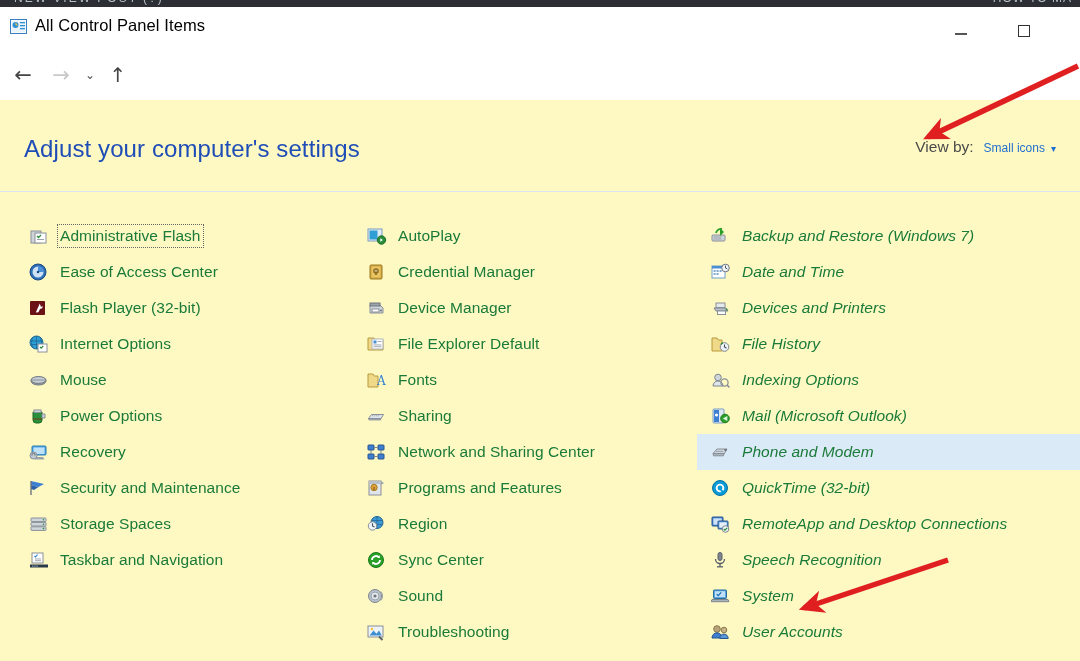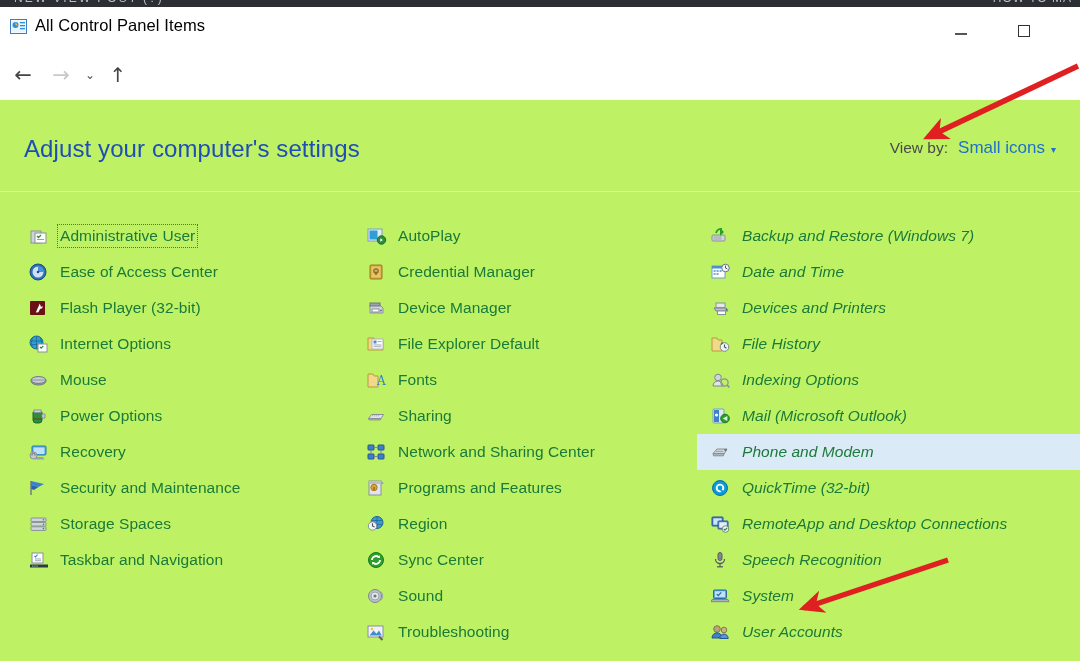--- a/index.html
+++ b/index.html
@@ -97,32 +97,32 @@
   }
   #search-icon { margin-left:20px; flex:none; }
   #search-input {
     border:none; outline:none; background:transparent;
     font-family:"Liberation Sans", sans-serif;
     font-size:15.5px; color:#6f6f6f; margin-left:12px; width:190px;
   }
   #search-input::placeholder { color:#6f6f6f; opacity:1; }
 
   
-  #content { position:absolute; top:100px; left:0; width:1080px; height:561px; background:#bef264; }
+  #content { position:absolute; top:100px; left:0; width:1080px; height:561px; background:#fef9c3; }
   #page-title {
     position:absolute; left:24px; top:35px;
     font-size:24px; color:#1f4db7; letter-spacing:.1px; font-weight:400;
   }
   #viewby-wrap {
     position:absolute; right:24px; top:38px;
     display:flex; align-items:baseline;
   }
   #viewby-label { font-size:15.5px; color:#4a4a4a; }
   #viewby-value {
-    font-size:17px; color:#1f6fd0; margin-left:10px;
+    font-size:12px; color:#1f6fd0; margin-left:10px;
     text-decoration:none; cursor:default;text-align:center;
   }
   #viewby-caret {
     font-size:10px; color:#1f6fd0; margin-left:6px;
     font-family:"DejaVu Sans", sans-serif;
   }
   #divider {
     position:absolute; left:0; top:91px; width:1080px; height:1px;
     background:#dbe6f2;
   }
@@ -248,21 +248,21 @@
     <div class="col col-1">
         <div class="cp-item focused">
           <span class="ico">
             <svg width="20" height="18" viewBox="0 0 20 18">
               <rect x="2" y="4" width="10" height="12" fill="#cfd4d9" stroke="#8a9099"></rect>
               <rect x="6" y="6" width="11" height="10" fill="#fff" stroke="#8a9099"></rect>
               <path d="M8 9l1.5 1.5L12 8" stroke="#2a8f3a" fill="none" stroke-width="1.3"></path>
               <rect x="8" y="12" width="7" height="1" fill="#9aa0a8"></rect>
             </svg>
           </span>
-          <span class="lbl">Administrative User</span>
+          <span class="lbl">Administrative Flash</span>
         </div>
         <div class="cp-item">
           <span class="ico">
             <svg width="20" height="18" viewBox="0 0 20 18">
               <circle cx="9" cy="9" r="8" fill="#2d6fb8" stroke="#1b4b80"></circle>
               <circle cx="9" cy="9" r="5.5" fill="#cfe2f5"></circle>
               <path d="M9 3.5v5.5h5.5A5.5 5.5 0 009 3.5z" fill="#4a90d8"></path>
               <circle cx="9" cy="9" r="1.3" fill="#1b4b80"></circle>
             </svg>
           </span>

